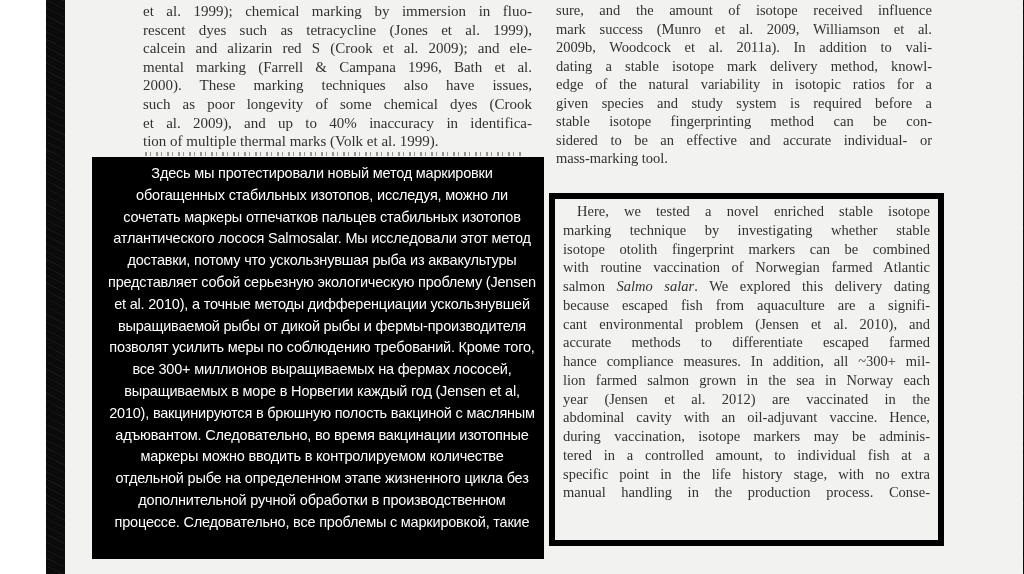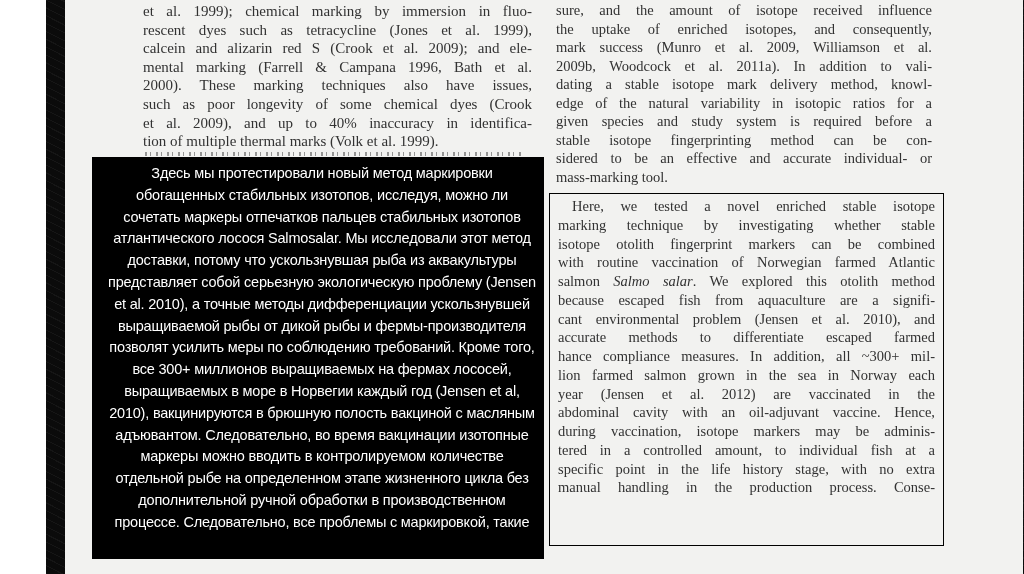--- a/index.html
+++ b/index.html
@@ -57,21 +57,21 @@
     background: #000000; color: #ffffff;
     font-family: "Liberation Sans", sans-serif;
     font-size: 14.5px; line-height: 21.8px; letter-spacing: -0.2px;
     padding: 6px 0 0 8px; box-sizing: border-box;
     overflow: hidden;
   }
   .translation-overlay .line { text-align: center; white-space: nowrap; }
 
   .red-box {
     position: absolute; left: 484px; top: 193px; width: 395px; height: 353px;
-    border: 1px solid #000000; box-sizing: border-box;
+    border: 6px solid #000000; box-sizing: border-box;
     padding: 3px 8px 0 8px;
     color: #323232;
     font-size: 14.5px; line-height: 18.75px;
     overflow: hidden;
   }
   .red-box .line { text-align: justify; text-align-last: justify; }
 </style>
 </head>
 <body>
 
@@ -86,37 +86,36 @@
         <div class="line"><span>2000). These marking techniques also have issues,</span></div>
         <div class="line"><span>such as poor longevity of some chemical dyes (Crook</span></div>
         <div class="line"><span>et al. 2009), and up to 40% inaccuracy in identifica-</span></div>
         <div class="line flush"><span>tion of multiple thermal marks (Volk et al. 1999).</span></div>
       </div>
 
     <div class="clipped-line"></div>
 
     <div class="textcol right-col-top">
         <div class="line"><span>sure, and the amount of isotope received influence</span></div>
-        <div class="line"><span>the uptake of enriched isotopes, and consequently,</span></div>
         <div class="line"><span>mark success (Munro et al. 2009, Williamson et al.</span></div>
         <div class="line"><span>2009b, Woodcock et al. 2011a). In addition to vali-</span></div>
         <div class="line"><span>dating a stable isotope mark delivery method, knowl-</span></div>
         <div class="line"><span>edge of the natural variability in isotopic ratios for a</span></div>
         <div class="line"><span>given species and study system is required before a</span></div>
         <div class="line"><span>stable isotope fingerprinting method can be con-</span></div>
         <div class="line"><span>sidered to be an effective and accurate individual- or</span></div>
         <div class="line flush"><span>mass-marking tool.</span></div>
       </div>
 
     <div class="red-box">
         <div class="line indent"><span>Here, we tested a novel enriched stable isotope</span></div>
         <div class="line"><span>marking technique by investigating whether stable</span></div>
         <div class="line"><span>isotope otolith fingerprint markers can be combined</span></div>
         <div class="line"><span>with routine vaccination of Norwegian farmed Atlantic</span></div>
-        <div class="line"><span>salmon </span><span class="it">Salmo salar</span><span>. We explored this otolith method</span></div>
+        <div class="line"><span>salmon </span><span class="it">Salmo salar</span><span>. We explored this delivery dating</span></div>
         <div class="line"><span>because escaped fish from aquaculture are a signifi-</span></div>
         <div class="line"><span>cant environmental problem (Jensen et al. 2010), and</span></div>
         <div class="line"><span>accurate methods to differentiate escaped farmed</span></div>
         <div class="line"><span>hance compliance measures. In addition, all ~300+ mil-</span></div>
         <div class="line"><span>lion farmed salmon grown in the sea in Norway each</span></div>
         <div class="line"><span>year (Jensen et al. 2012) are vaccinated in the</span></div>
         <div class="line"><span>abdominal cavity with an oil-adjuvant vaccine. Hence,</span></div>
         <div class="line"><span>during vaccination, isotope markers may be adminis-</span></div>
         <div class="line"><span>tered in a controlled amount, to individual fish at a</span></div>
         <div class="line"><span>specific point in the life history stage, with no extra</span></div>

